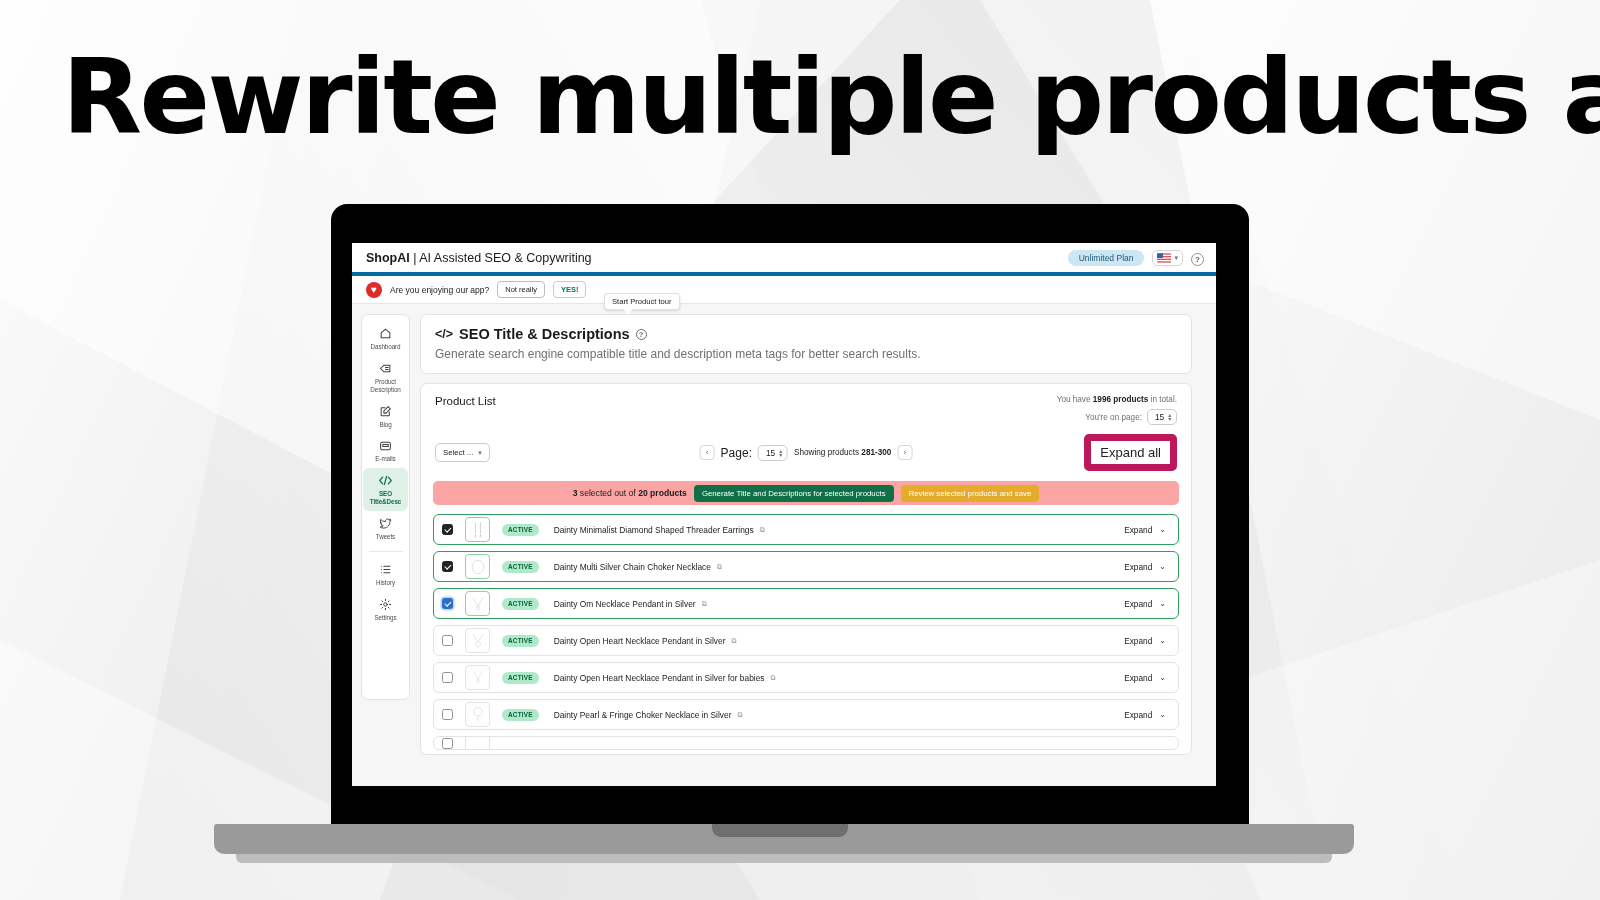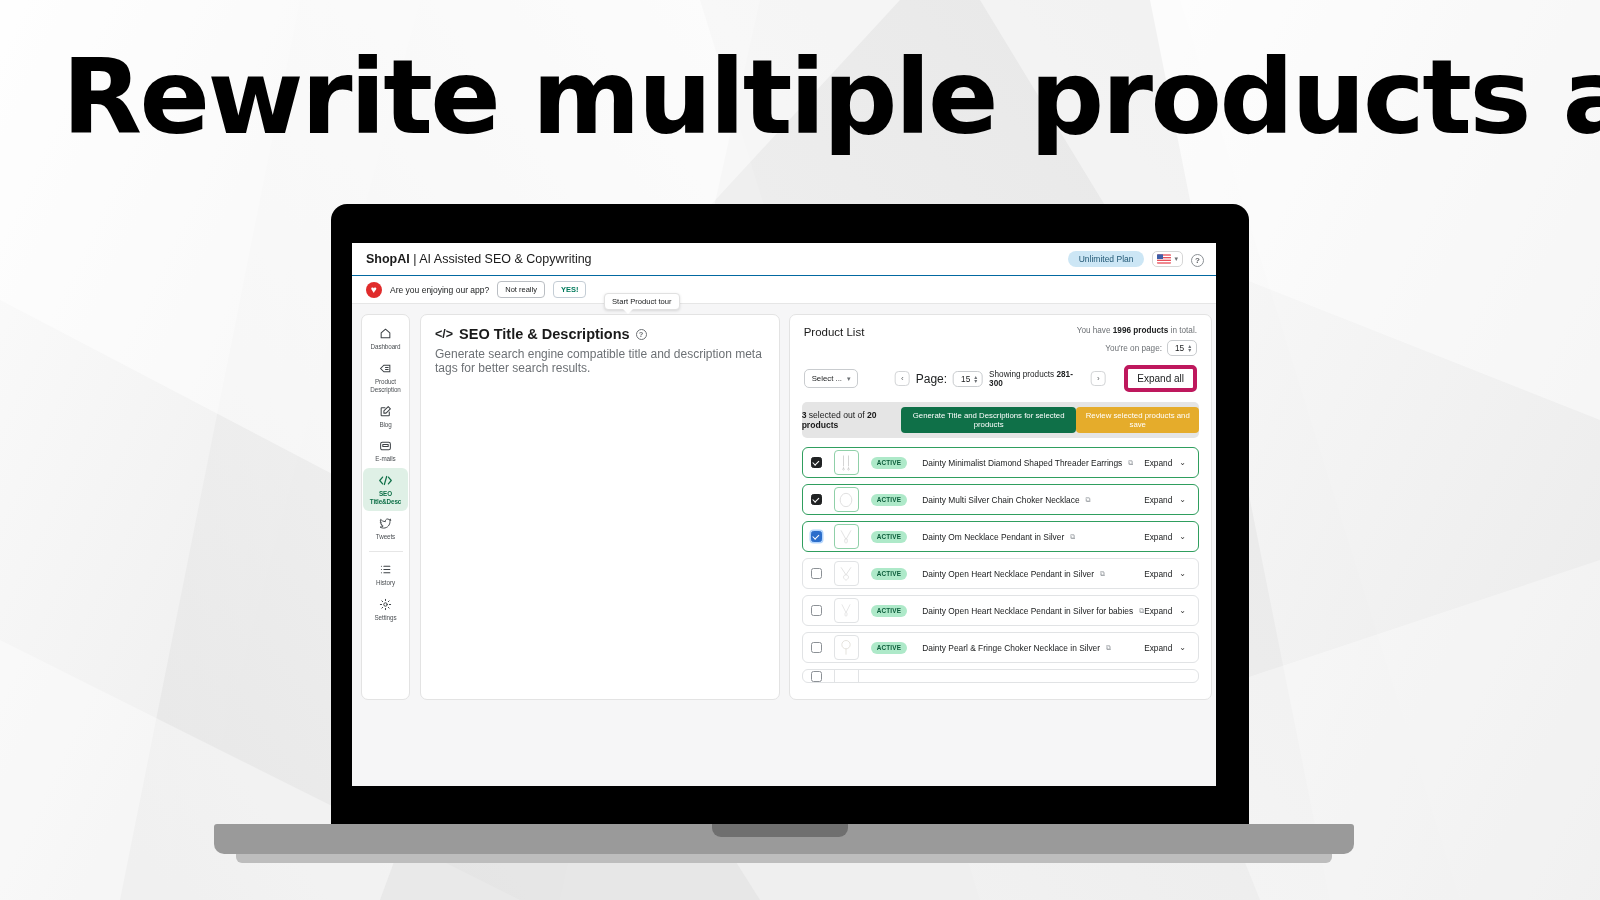--- a/index.html
+++ b/index.html
@@ -67,21 +67,21 @@
     overflow: hidden;
     font-size: 9px;
     color: #202223;
   }
 
   
   .appbar {
     height: 33px; background: #fff;
     display: flex; align-items: center;
     padding: 0 12px 0 14px;
-    border-bottom: 1px solid #0369a1;
+    border-bottom: 4px solid #0369a1;
   }
   .app-title { font-size: 12.5px; color: #1a1a1a; font-weight: 400; }
   .app-title b { font-weight: 700; }
   .appbar-right { margin-left: auto; display: flex; align-items: flex-end; gap: 8px; }
   .plan-badge {
     background: #cce6f5; color: #1f5673;
     font-size: 8.5px; padding: 3px 11px;
     border-radius: 9px; font-weight: 500;
   }
   .flag-select {
@@ -138,21 +138,21 @@
   .nav-item.active .nav-label { color: #0f7048; font-weight: 600; }
   .nav-item.active svg { stroke: #0f7048; }
   .nav-icon svg { display: block; }
   .nav-label {
     font-size: 6.3px; color: #4b4f53; text-align: center;
     line-height: 1.25; letter-spacing: -.1px;
   }
   .nav-sep { width: 34px; height: 1px; background: #e6e6e6; margin: 5px 0; }
 
   
-  .main { flex: 1; padding-right: 4px; display: flex; flex-direction: row; gap: 9px; }
+  .main { flex: 1; padding-right: 24px; display: flex; flex-direction: column; gap: 9px; }
 
   .card {
     background: #fff; border: 1px solid #e3e3e3;
     border-radius: 7px;
   }
   .panel-head { padding: 11px 14px 12px; position: relative; }
   .panel-title {
     font-size: 14.5px; font-weight: 600; color: #1a1a1a;
     display: flex; align-items: center; gap: 6px;
   }
@@ -217,29 +217,30 @@
     width: 15px; height: 15px; border-radius: 4px;
     border: 1px solid #d3d5d7; background: #fff;
     display: flex; align-items: center; justify-content: center;
     font-size: 8px; color: #5c5f62; cursor: pointer;
   }
   .pg-label { font-size: 12px; color: #202223; }
   .pg-showing { font-size: 8.2px; color: #202223; }
   .pg-showing b { font-weight: 700; }
   .expand-all {
     margin-left: auto;
-    border: 4px solid #be185d; background: #fff; border-radius: 5px;
-    font-size: 10px; color: #202223; padding: 4px 9px; cursor: pointer;
+    border: 7px solid #be185d; background: #fff; border-radius: 5px;
+    font-size: 13px; color: #202223; padding: 4px 9px; cursor: pointer;
   }
 
   
   .actionbar {
     margin: 0 12px 9px;
-    background: #e5e5e5; border-radius: 5px;
-    height: 36px; display: flex; align-items: center; justify-content: center;
+    background: #fca5a5; border-radius: 5px;
+    height: 24px; display: flex; align-items: center; justify-content: center;
+    gap: 7px;
   }
   .sel-count { font-size: 8.6px; color: #1a1a1a; }
   .sel-count b { font-weight: 700; }
   .btn-green {
     background: #0f7048; color: #fff; border: none; border-radius: 4px;
     font-size: 7.8px; padding: 4px 8px; cursor: pointer;
     font-family: "Liberation Sans", sans-serif;
   }
   .btn-gold {
     background: #e5ac2b; color: #fff; border: none; border-radius: 4px;

